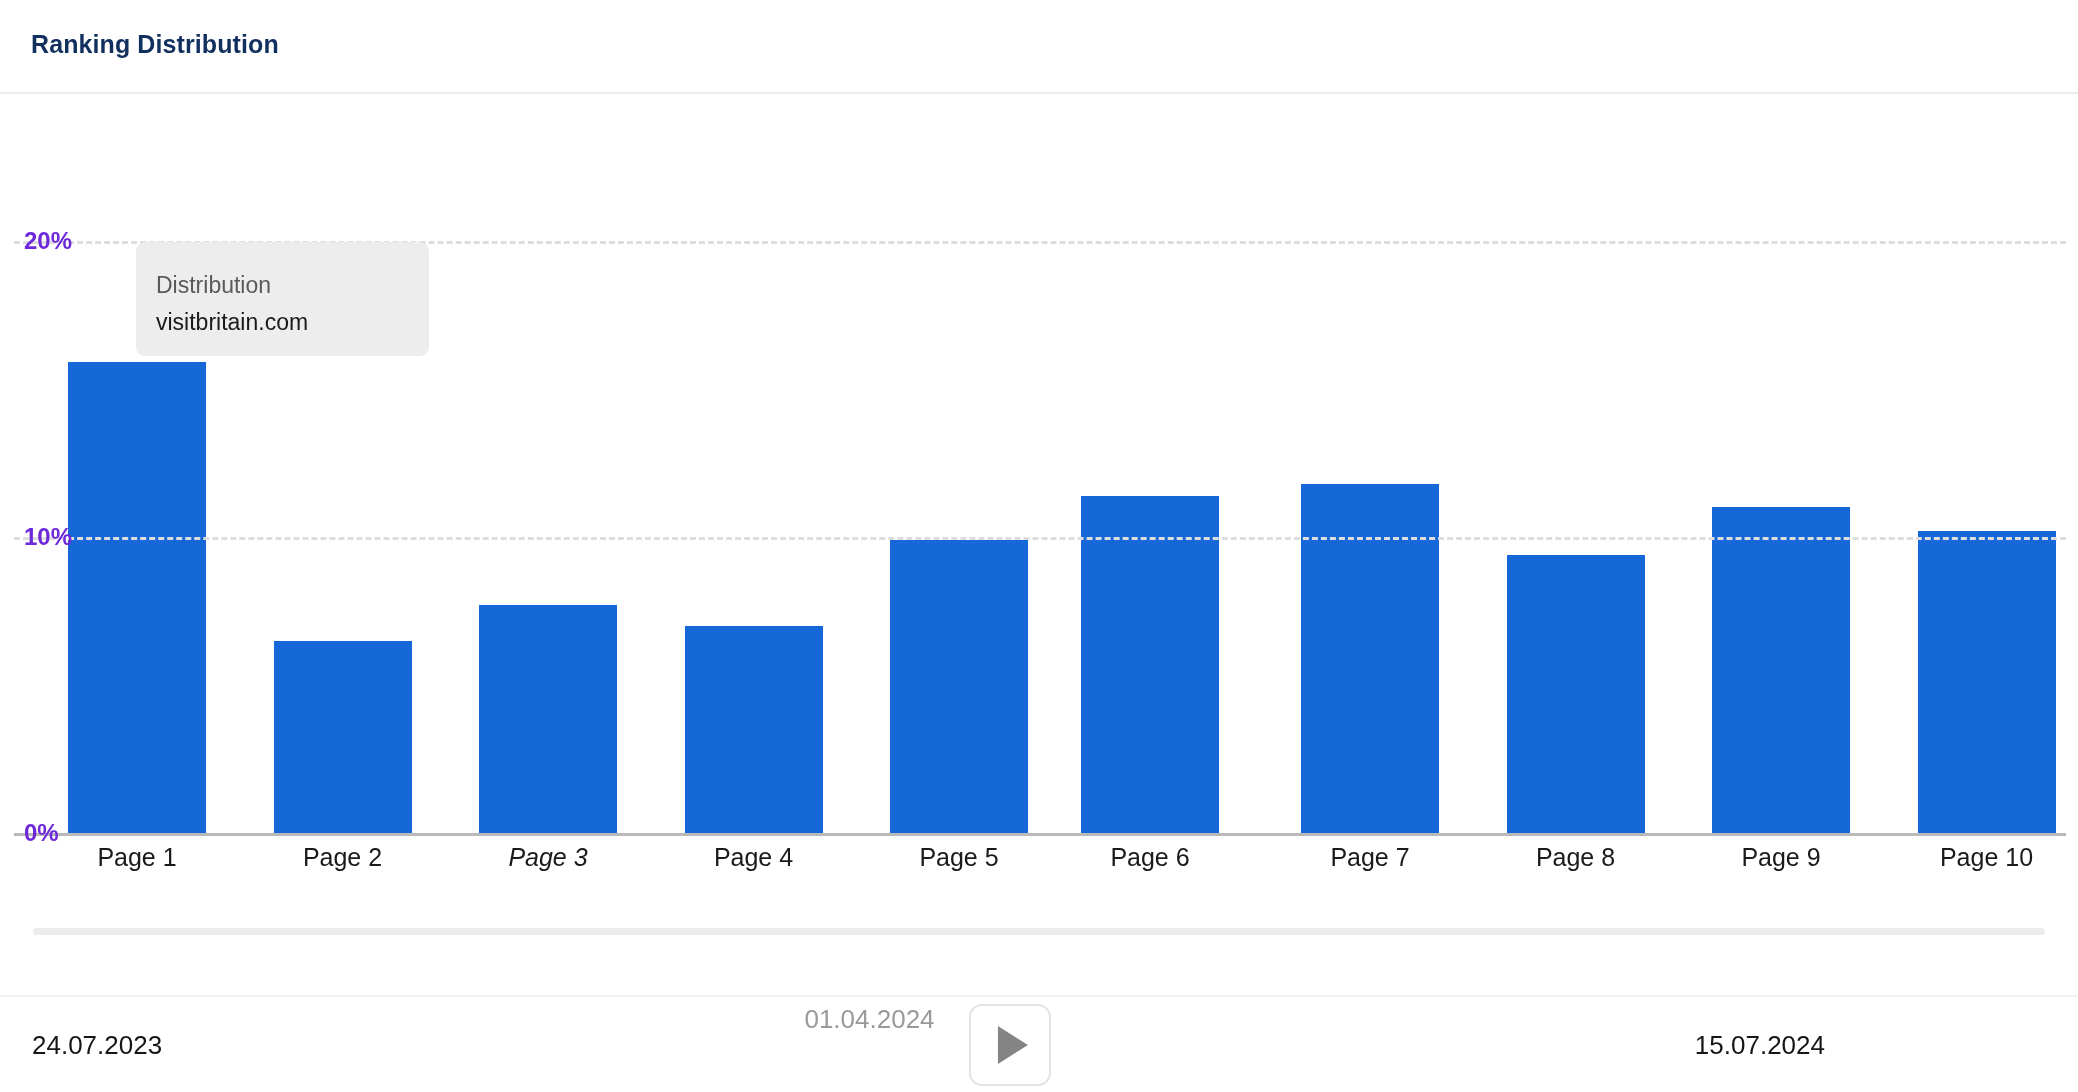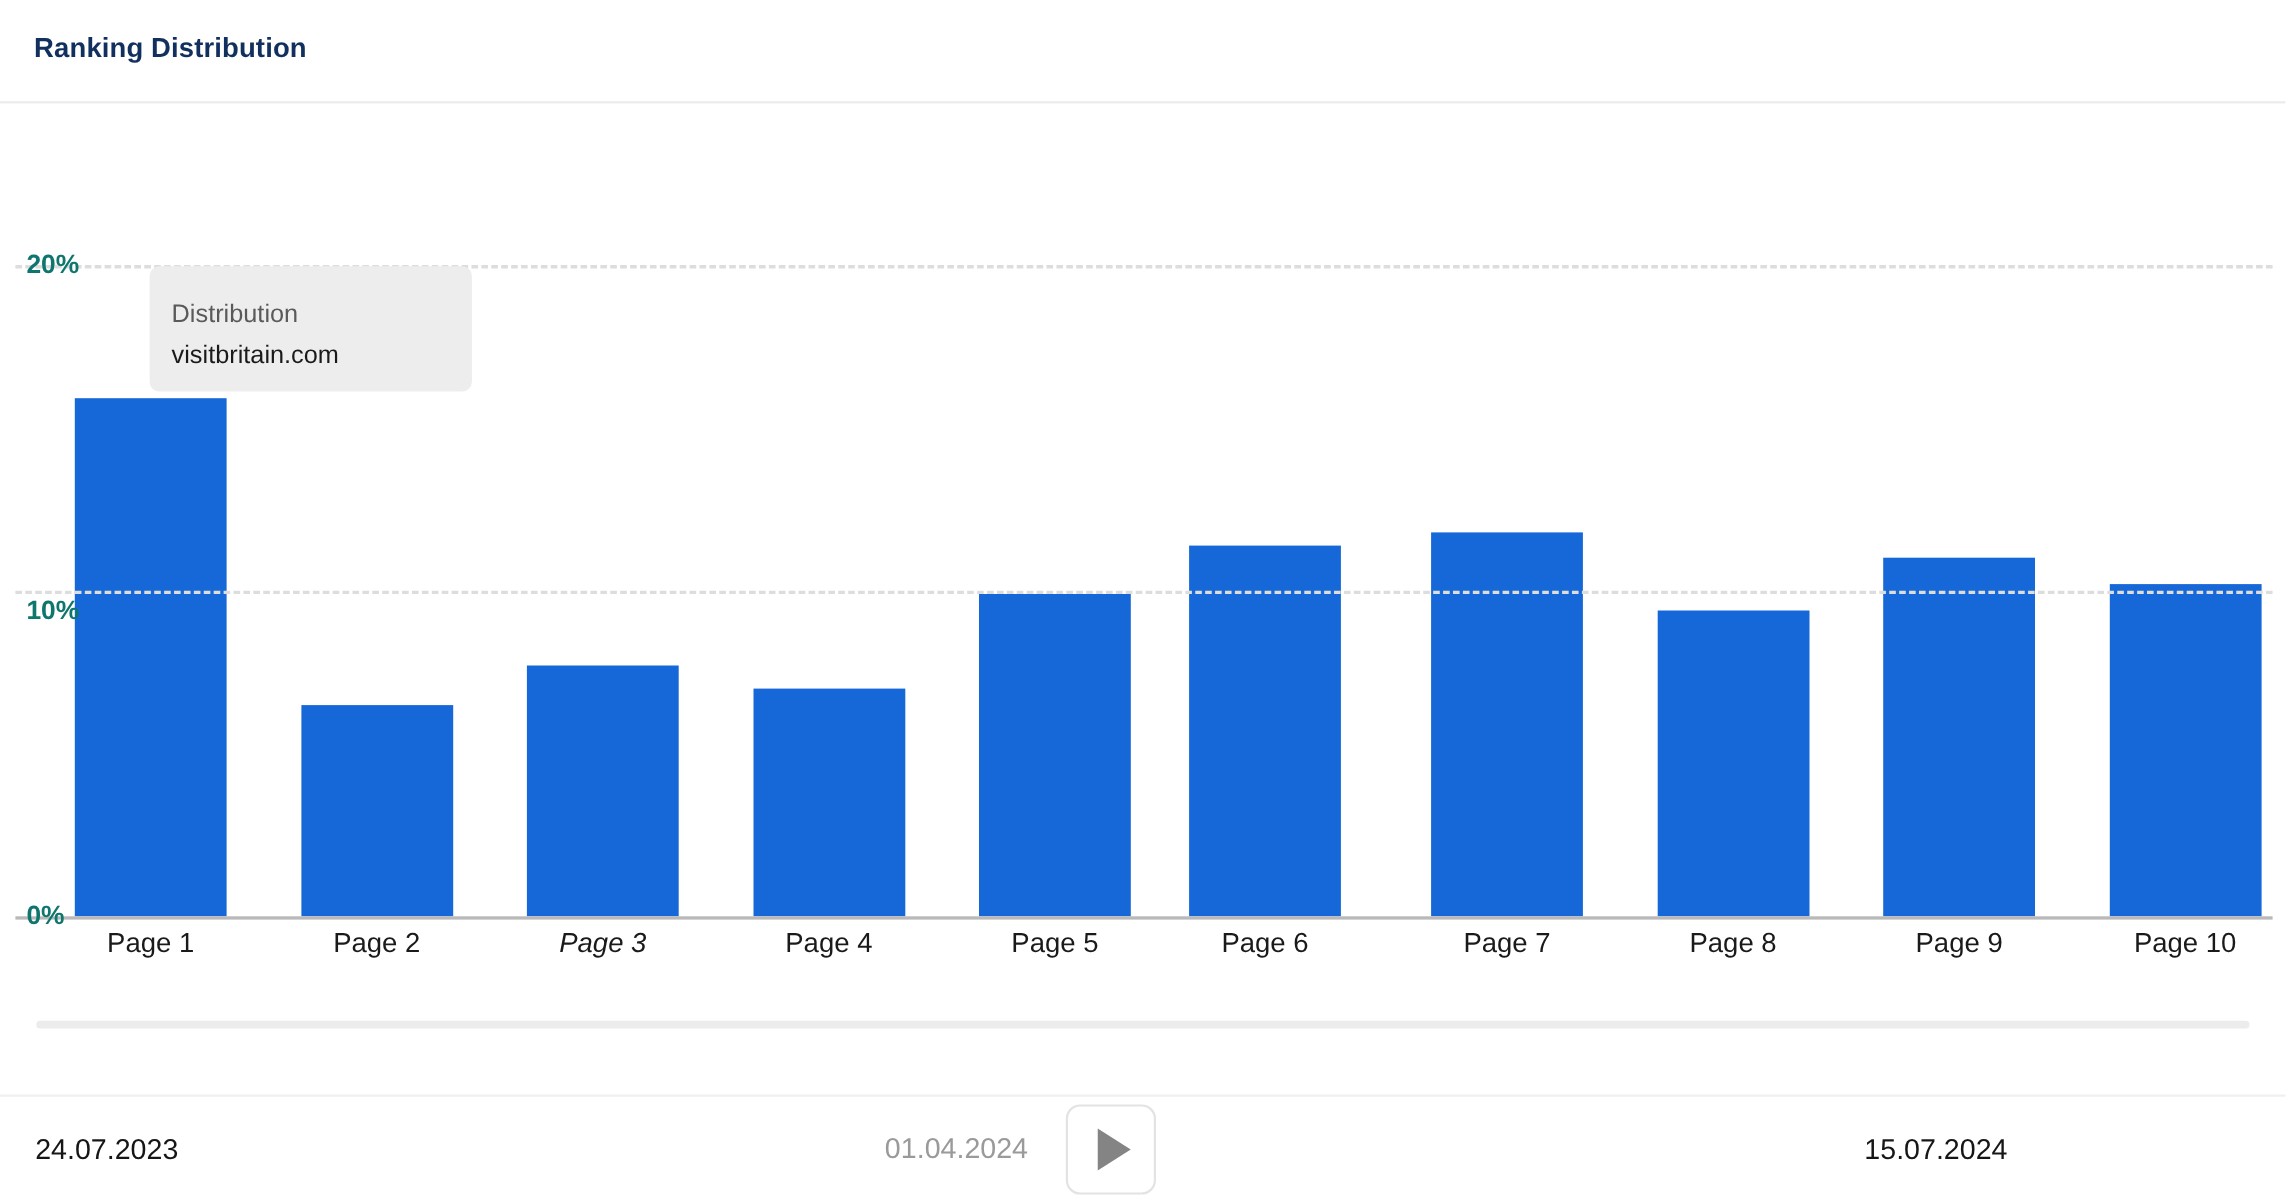--- a/index.html
+++ b/index.html
@@ -78,21 +78,21 @@
     right: 12px;
     height: 0;
     border-top: 3px solid #b9b9b9;
   }
 
   
   .ytick {
     position: absolute;
     font-size: 24px;
     font-weight: bold;
-    color: #0f766e;
+    color: #6d28d9;
     white-space: nowrap;
     transform: translateY(-50%);
   }
 
   
   .bars {
     position: absolute;
     left: 0;
     top: 0;
     width: 2078px;
@@ -189,21 +189,21 @@
     font-size: 26px;
     color: #161616;
     white-space: nowrap;
   }
   .playback {
     position: absolute;
     left: 50%;
     top: 50%;
     transform: translate(-50%, -50%);
     display: flex;
-    align-items: center;
+    align-items: flex-start;
     gap: 34px;
   }
   .date-current {
     font-size: 26px;
     color: #9a9a9a;
     white-space: nowrap;
   }
   .play-button {
     width: 82px;
     height: 82px;
@@ -275,21 +275,21 @@
             <div class="bar-label">Page 9</div>
           </div>
           <div class="bar-slot" style="left: 1917.5px; width: 138px; height: 301.92px;">
             <div class="bar-rect" style="height: 301.92px; background: rgb(22, 104, 216);"></div>
             <div class="bar-label">Page 10</div>
           </div>
         </div>
     <div class="axis-baseline" style="top: 739px;"></div>
         <div class="ytick" style="top: 739px; left: 24px;">0%</div>
         <div class="gridline" style="top: 443px;"></div>
-        <div class="ytick" style="top: 443px; left: 24px; margin-top: 19px;">10%</div>
+        <div class="ytick" style="top: 443px; left: 24px;">10%</div>
         <div class="gridline" style="top: 147px;"></div>
         <div class="ytick" style="top: 147px; left: 24px;">20%</div>
       </div>
 
     <div class="tooltip-box">
       <div class="tooltip-series">Distribution</div>
       <div class="tooltip-value">visitbritain.com</div>
     </div>
   </div>
 

